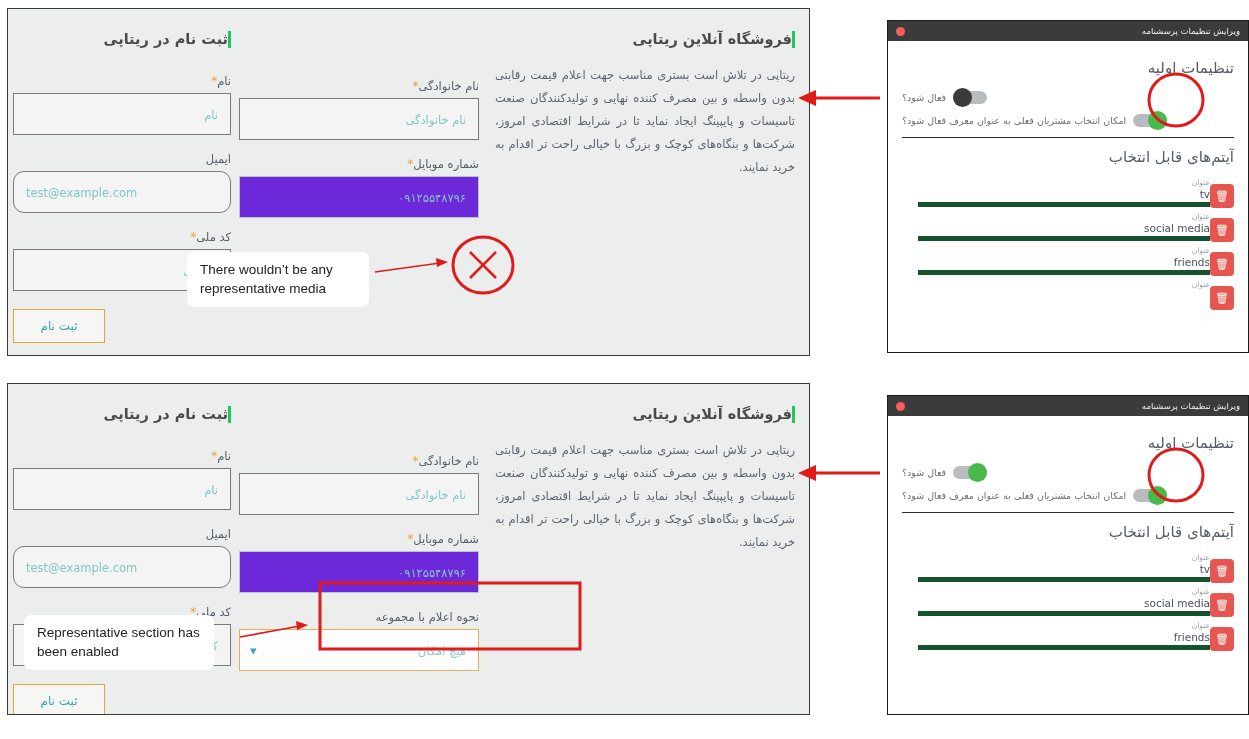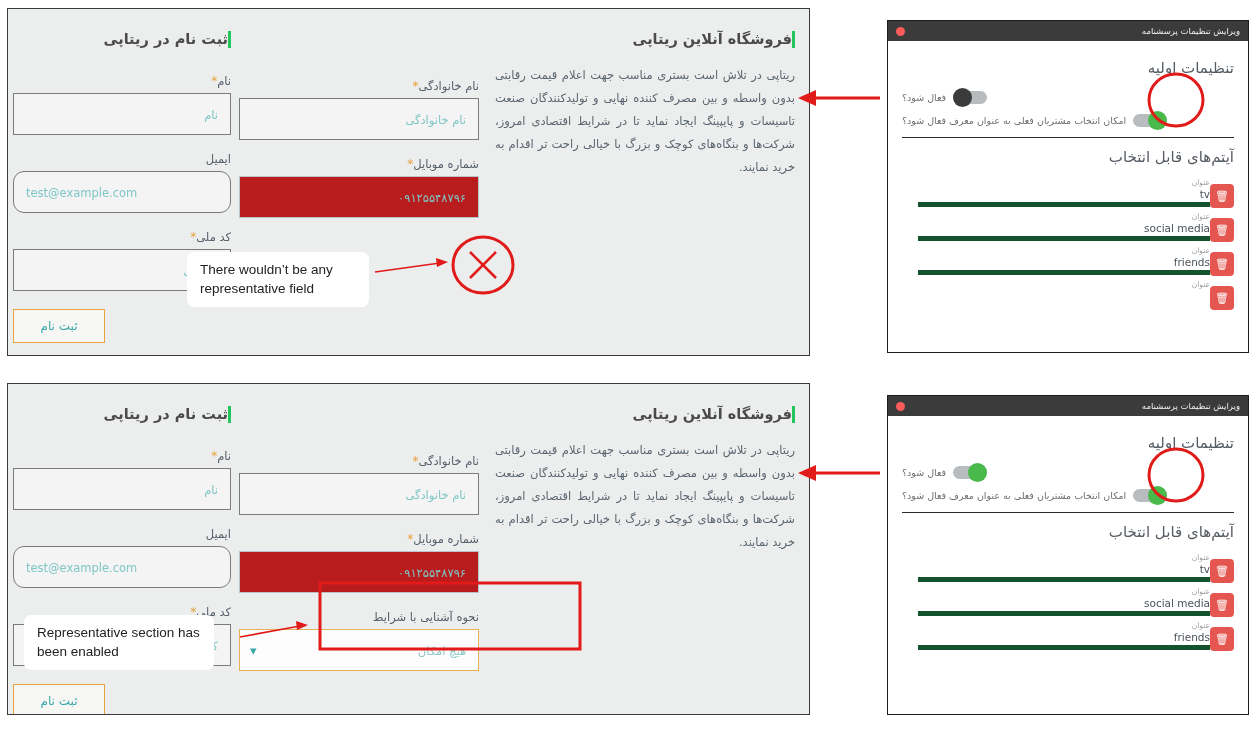--- a/index.html
+++ b/index.html
@@ -50,21 +50,21 @@
     border: 1px solid #7b7b7b;
     color: #7fc6c6;
     font-size: 11.5px;
     line-height: 42px;
     padding: 0 12px;
     text-align: right;
     white-space: nowrap;
     overflow: hidden;
   }
   .text-input.disabled {
-    background: #b91c1c;
+    background: #6d28d9;
     border-color: #b9c3cb;
   }
   .text-input.ltr { direction: ltr; text-align: left; border-radius: 11px; }
 
   .select-input {
     width: 100%;
     height: 42px;
     background: #fdfdfd;
     border: 1px solid #e8b055;
     color: #8fc9c9;
@@ -304,21 +304,21 @@
         <div class="field-label">
           <span>نام خانوادگی</span><span class="req">*</span>
         </div>
         <div class="text-input">نام خانوادگی</div>
 
         <div class="field-label" style="margin-top:17px;">
           <span>شماره موبایل</span><span class="req">*</span>
         </div>
         <div class="text-input disabled">۰۹۱۲۵۵۴۸۷۹۶</div>
 
-        <div class="field-label" style="margin-top:17px;">نحوه آشنایی با شرایط</div>
+        <div class="field-label" style="margin-top:17px;">نحوه اعلام با مجموعه</div>
         <div class="select-input">
           <span>هیچ امکان</span>
           <span class="select-chevron">▾</span>
         </div>
       </div>
 
       <div class="col" style="right:578px; top:22px; width:218px;">
         <div class="section-title">ثبت نام در ریتاپی</div>
 
         <div class="field-label" style="margin-top:26px;">
@@ -496,17 +496,17 @@
     <ellipse cx="1176" cy="475" rx="27" ry="26" fill="none" stroke="#e11a1a" stroke-width="3"></ellipse>
 
     <rect x="320" y="583" width="260" height="66" fill="none" stroke="#e11a1a" stroke-width="3"></rect>
 
     <g>
       <line x1="240" y1="637" x2="300" y2="626" stroke="#e11a1a" stroke-width="1.6"></line>
       <polygon points="308,625 296,621 297,630" fill="#e11a1a"></polygon>
     </g>
   </svg>
 
-  <div class="callout" id="callout-top" style="left:187px; top:252px; width:182px;">There wouldn’t be any representative field</div>
+  <div class="callout" id="callout-top" style="left:187px; top:252px; width:182px;">There wouldn’t be any representative media</div>
 
   <div class="callout" id="callout-bottom" style="left:24px; top:615px; width:190px;">Representative section has been enabled</div>
 
 </div>
 
 </body></html>

